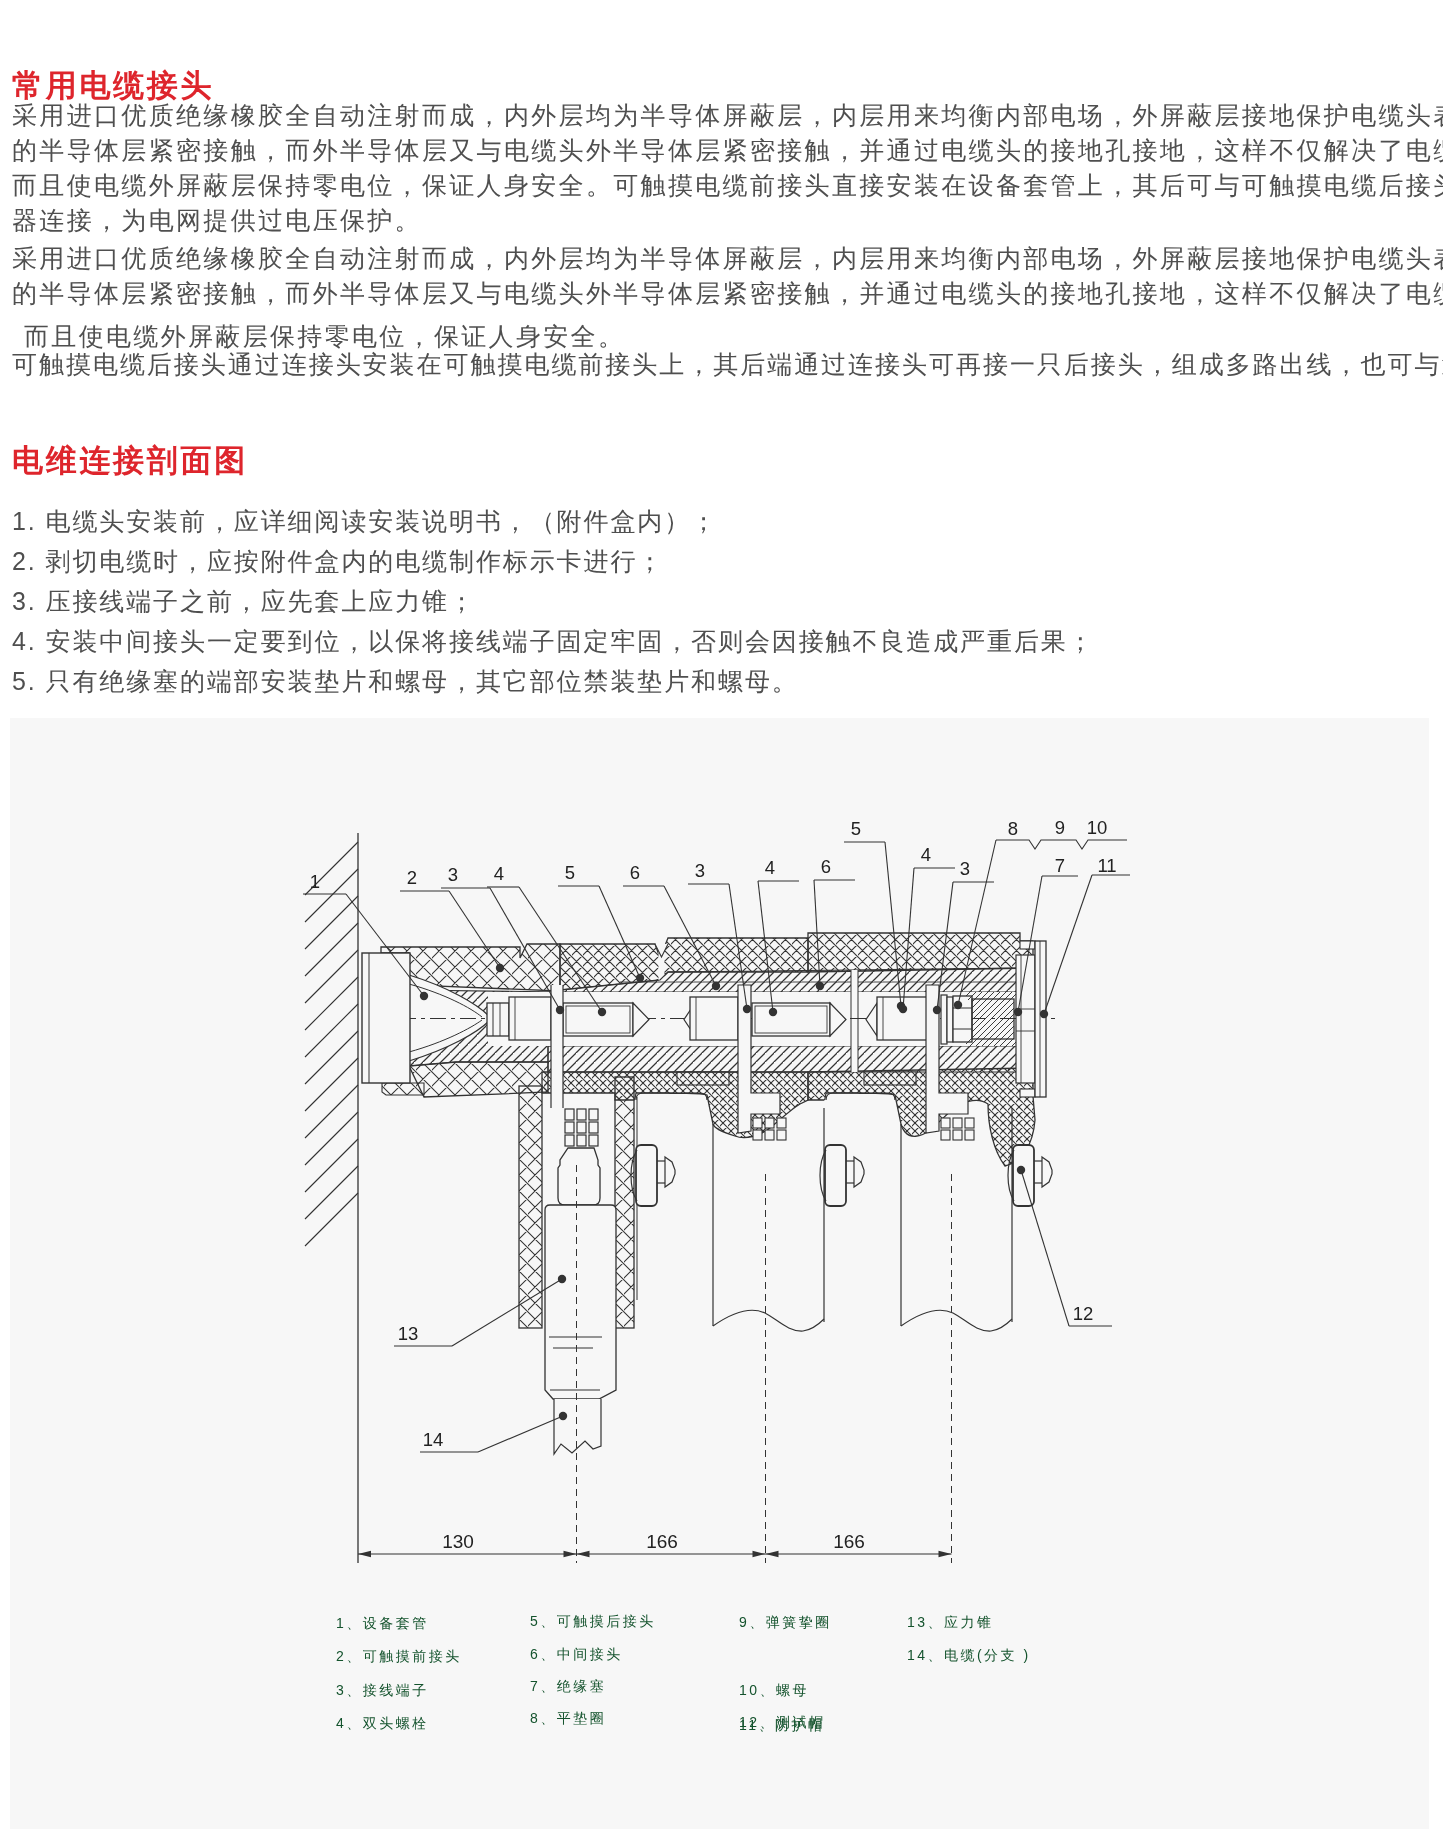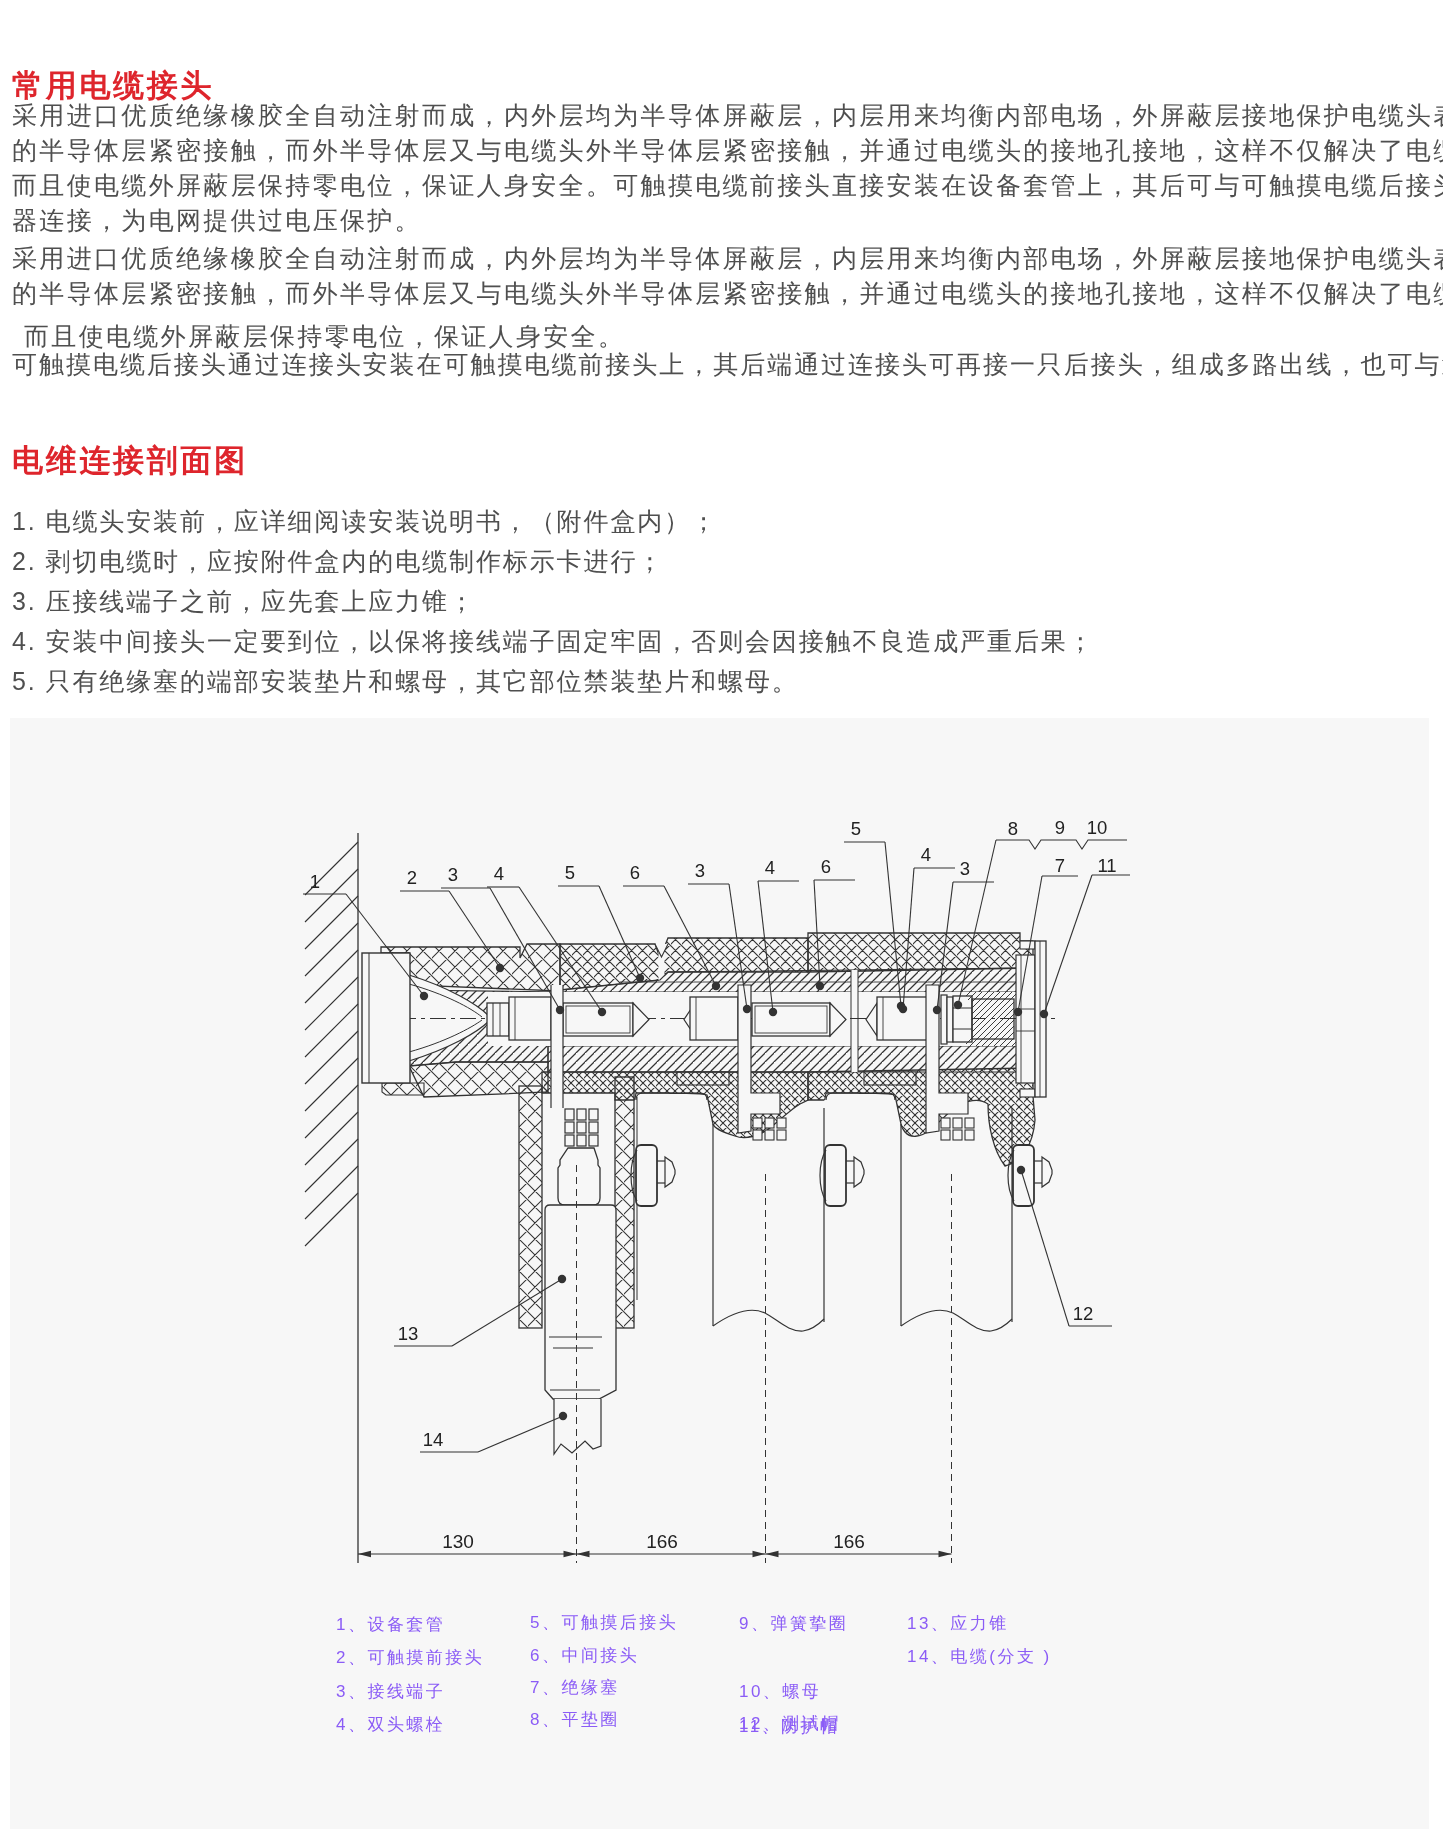--- a/index.html
+++ b/index.html
@@ -1,19 +1,19 @@
 <!DOCTYPE html>
 <html><head>
 <meta charset="utf-8">
 <style>
 html,body{margin:0;padding:0;background:#fff;}
 body{width:1443px;height:1833px;position:relative;font-family:"Liberation Sans",sans-serif;overflow:hidden;}
 .h1{position:absolute;left:12px;color:#de252c;font-size:31px;font-weight:bold;letter-spacing:2.7px;white-space:nowrap;line-height:1;}
 .tl{position:absolute;left:12px;color:#4f4f4f;font-size:25px;letter-spacing:2.33px;white-space:nowrap;line-height:1;}
-.lg{position:absolute;color:#8b5cf6;font-size:17px;letter-spacing:2.48px;white-space:nowrap;line-height:1;}
+.lg{position:absolute;color:#14532d;font-size:14px;letter-spacing:2.48px;white-space:nowrap;line-height:1;}
 #panel{position:absolute;left:10px;top:718px;width:1419px;height:1111px;background:#f7f7f7;}
 svg{position:absolute;left:0;top:0;}
 </style>
 </head>
 <body>
 <div class="h1" style="top:38px;margin-top:32px;">常用电缆接头</div>
 <div class="tl" style="top:103px;">采用进口优质绝缘橡胶全自动注射而成，内外层均为半导体屏蔽层，内层用来均衡内部电场，外屏蔽层接地保护电缆头表面零电位。应力锥下端内层与电缆</div>
 <div class="tl" style="top:138px;">的半导体层紧密接触，而外半导体层又与电缆头外半导体层紧密接触，并通过电缆头的接地孔接地，这样不仅解决了电缆外屏蔽层切断处的电场集中问题，</div>
 <div class="tl" style="top:173px;">而且使电缆外屏蔽层保持零电位，保证人身安全。可触摸电缆前接头直接安装在设备套管上，其后可与可触摸电缆后接头连接，组成多路出线，也可与避雷</div>
 <div class="tl" style="top:208px;">器连接，为电网提供过电压保护。</div>

